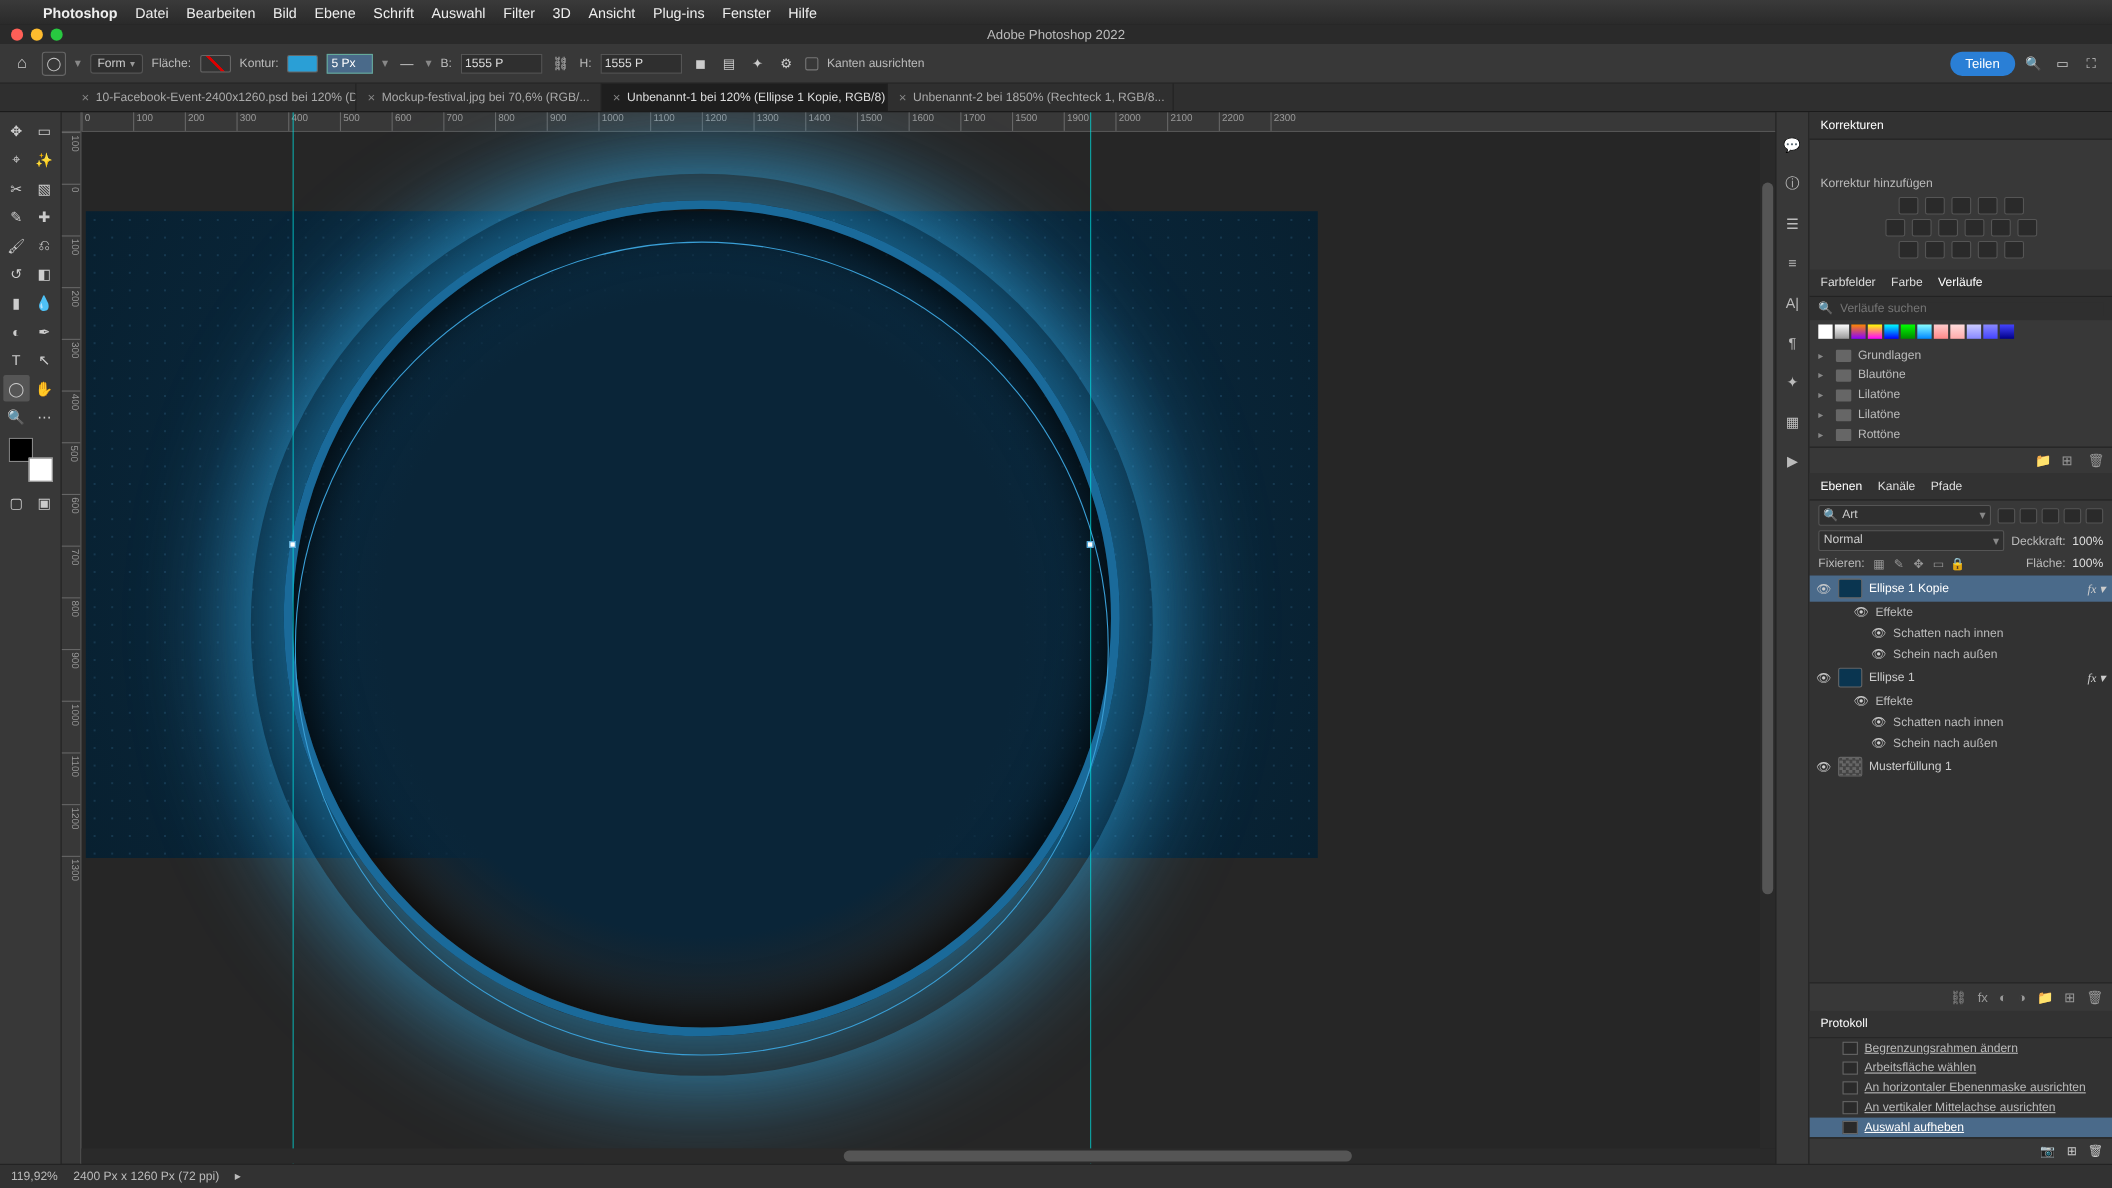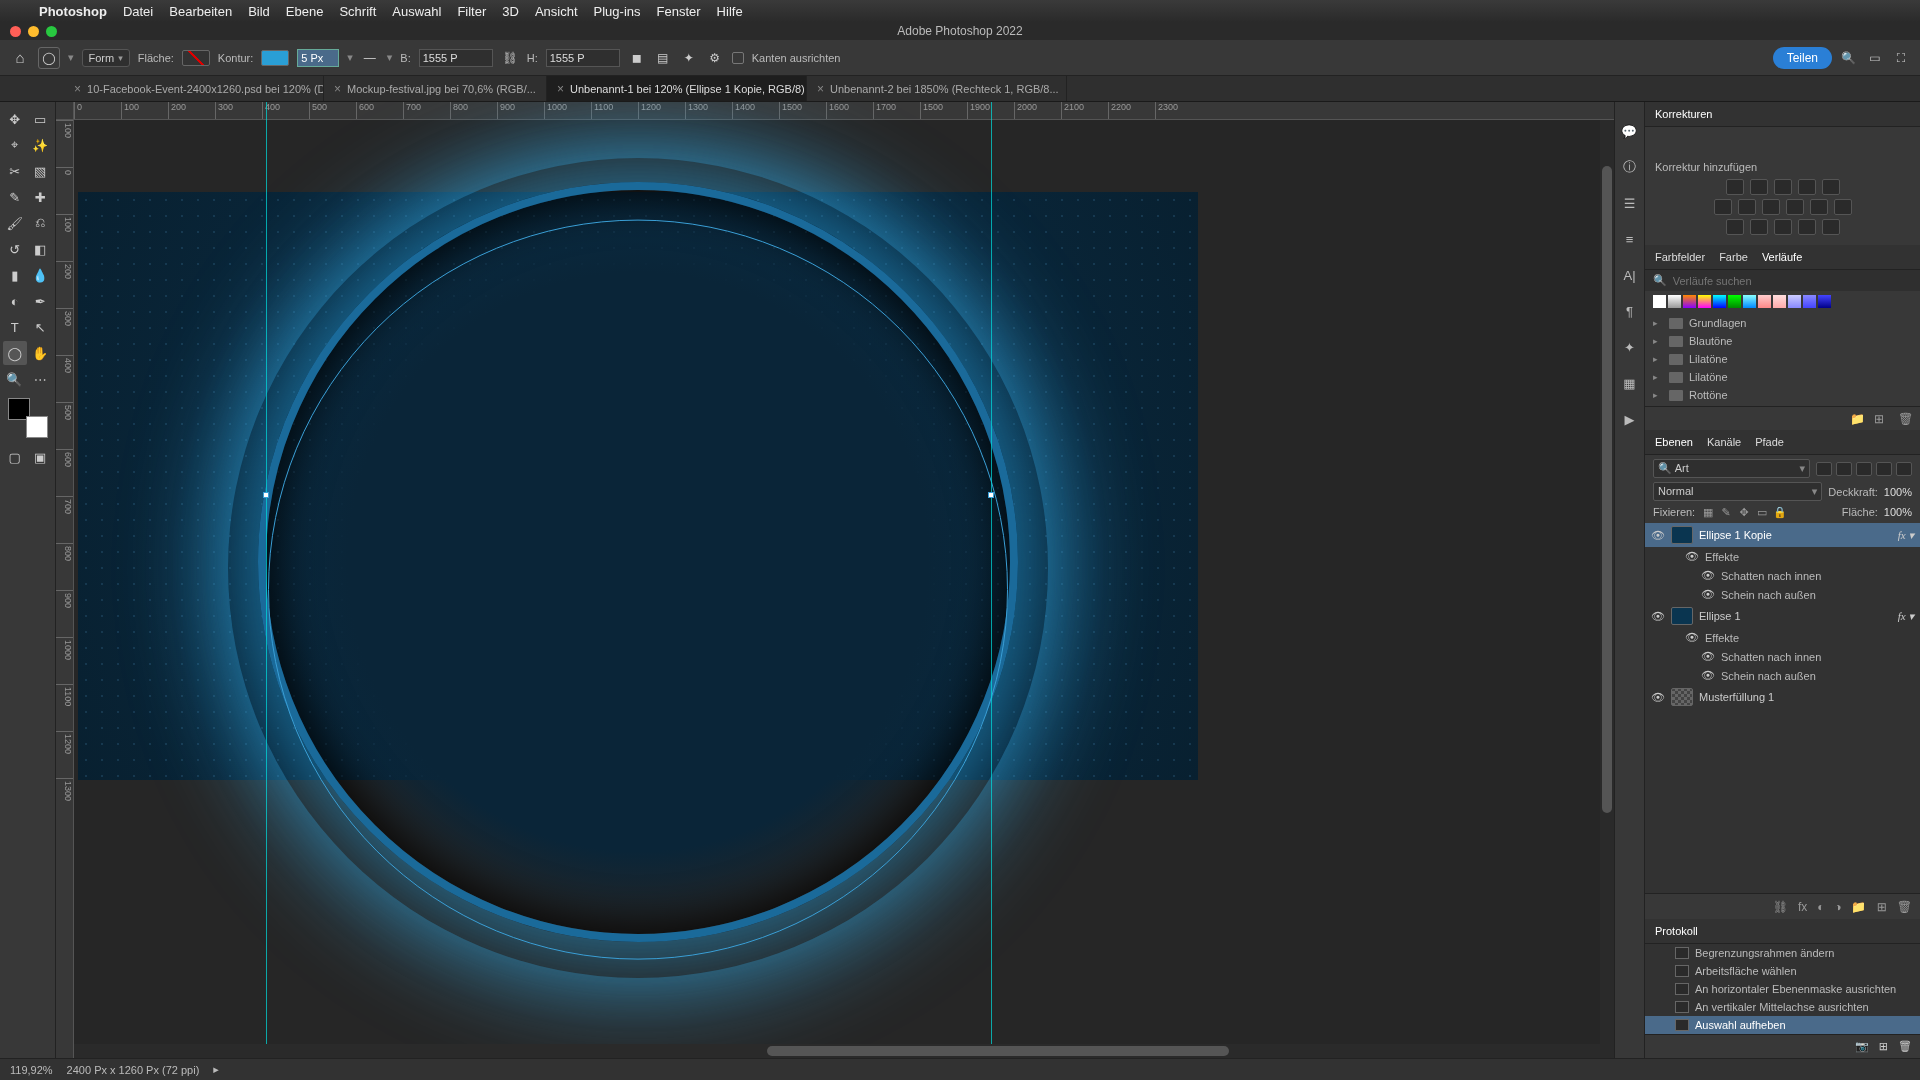--- a/index.html
+++ b/index.html
@@ -115,21 +115,21 @@
 .layer.sel { background: #4a6a8a; color: #fff; }
 .layer .eye { width: 14px; text-align: center; color: #ccc; }
 .layer .thumb { width: 22px; height: 18px; background: #0a3550; border: 1px solid #666; border-radius: 2px; }
 .layer .fx { margin-left: auto; font-style: italic; color: #ccc; font-family: Liberation Serif, serif; }
 .layer.sub { padding-left: 40px; color: #bbb; }
 .layer.sub2 { padding-left: 56px; color: #bbb; }
 .layer-bottom { height: 26px; border-top: 1px solid #222; display: flex; justify-content: flex-end; align-items: center; gap: 10px; padding: 0 8px; }
 .layer-bottom .lb { color: #999; font-size: 12px; }
 
 .history-list { background: #323232; max-height: 110px; overflow: hidden; }
-.history-list .hi { padding: 3px 18px 3px 30px; font-size: 11px; color: #bbb; display: flex; align-items: center; gap: 6px; }
+.history-list .hi { padding: 3px 18px 3px 30px; font-size: 11px; color: #bbb; display: flex; align-items: center; gap: 6px; text-decoration: underline; }
 .history-list .hi.sel { background: #4a6a8a; color: #fff; }
 .history-list .hi .hic { width: 14px; height: 12px; border: 1px solid #666; background: #2a2a2a; }
 .history-bottom { height: 24px; border-top: 1px solid #222; display: flex; justify-content: flex-end; align-items: center; gap: 10px; padding: 0 8px; }
 
 
 .status-bar { height: 22px; background: #323232; display: flex; align-items: center; padding: 0 10px; gap: 14px; font-size: 11px; color: #bbb; border-top: 1px solid #222; }
 </style>
 </head>
 <body>
 

